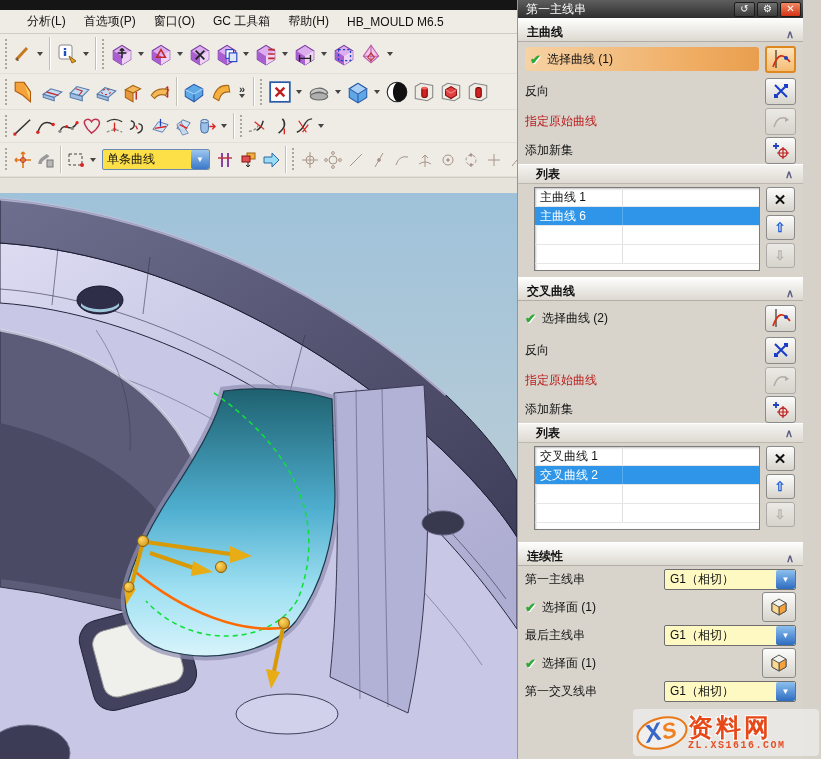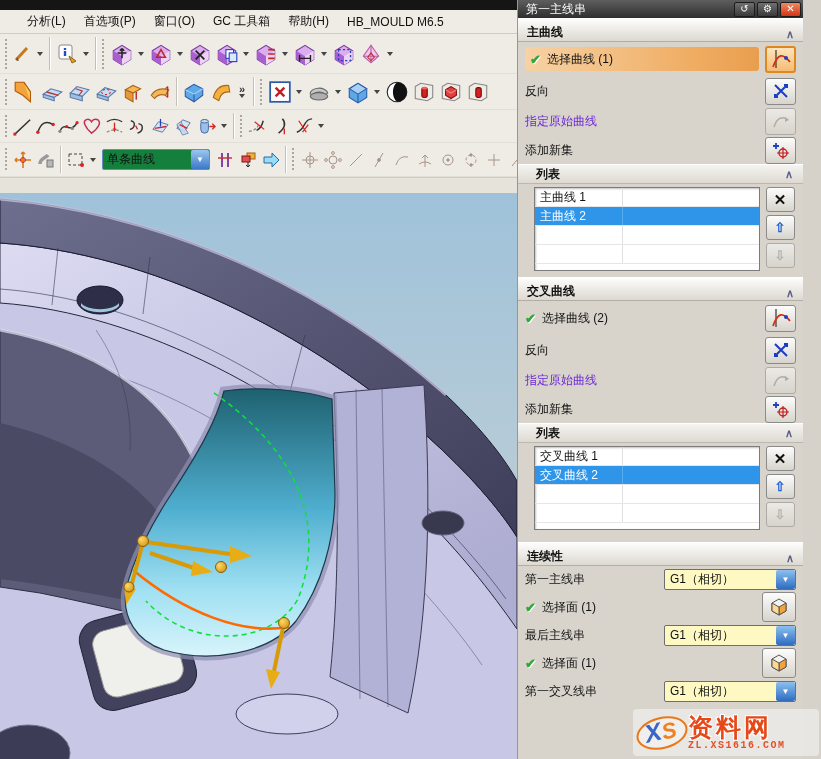--- a/index.html
+++ b/index.html
@@ -12,37 +12,37 @@
 .menu-item{padding:2px 9px;white-space:nowrap;cursor:default}
 .tb{display:flex;align-items:center;background:#EFECE5;padding:1px 2px;border-bottom:1px solid #e2dfd8}
 #tb1{height:40px}#tb2{height:36px}#tb3{height:33px}#tb4{height:34px}
 .tb-end{height:16px;background:#E6E3DB;border-top:1px solid #cfccc4}
 .ti{width:27px;height:27px;display:flex;align-items:center;justify-content:center;flex:0 0 auto;border-radius:2px}
 .ti.sm{width:23px;height:23px}
 .caret{width:0;height:0;border-left:3px solid transparent;border-right:3px solid transparent;border-top:4px solid #444;margin:0 3px;flex:0 0 auto}
 .sepv{width:1px;align-self:stretch;background:#c2bfb7;margin:2px 3px;box-shadow:1px 0 0 #fff;flex:0 0 auto}
 .grip{width:5px;align-self:stretch;margin:3px 2px;background-image:radial-gradient(#aaa79f 35%,transparent 36%);background-size:4px 4px;flex:0 0 auto}
 .ovf{display:flex;flex-direction:column;align-items:center;font-weight:bold;font-size:11px;line-height:9px;color:#333;margin:0 2px}
-.combo{display:flex;height:21px;border:1px solid #6a8ab8;background:#15803d;align-items:center;border-radius:2px;margin:10px 3px;flex:0 0 auto}
+.combo{display:flex;height:21px;border:1px solid #6a8ab8;background:#fde047;align-items:center;border-radius:2px;margin:10px 3px;flex:0 0 auto}
 .combo-val{width:88px;padding:0 4px;font-size:12px;white-space:nowrap;overflow:hidden}
 .combo-btn{width:18px;height:19px;background:linear-gradient(#9CC6F0,#3A78C8);color:#fff;display:flex;align-items:center;justify-content:center;font-size:8px;border-radius:2px}
 .viewport{position:absolute;left:0;top:193px;width:517px;height:566px;cursor:crosshair}
 
 .panel{position:absolute;left:517px;top:0;width:286px;height:759px;background:#D8D4CC;border-left:1px solid #9a968e;overflow:hidden}
 .dlg-hdr{height:18px;background:linear-gradient(#5E5E5E,#2E2E2E);display:flex;align-items:center;color:#fff;padding:0 2px 0 8px}
 .dlg-hdr .sp{flex:1}
 .hbtn{width:21px;height:15px;margin-left:2px;background:linear-gradient(#707070,#3A3A3A);border:1px solid #1d1d1d;border-radius:2px;color:#fff;font-size:10px;line-height:10px;display:flex;align-items:center;justify-content:center;cursor:pointer}
 .hbtn.close{background:linear-gradient(#F08960,#D53418)}
 .ghdr{height:24px;display:flex;align-items:flex-end;padding:0 9px;font-weight:bold;background:linear-gradient(#FDFDFC,#DDD9D1);border-top:1px solid #fff;border-bottom:1px solid #b2aea6}
 .ghdr .sp{flex:1}
 .gcol{color:#5E5E86;font-size:11px;font-weight:bold;cursor:pointer}
 .prow{display:flex;align-items:center;padding:0 7px}
 .h34{height:34px}.h30{height:30px}.h28{height:28px}.h26{height:26px}.h22{height:22px}
 .sp{flex:1}
-.lblgray{color:#6d28d9}
+.lblgray{color:#b91c1c}
 .chk{color:#2FA838;font-weight:bold;font-size:13px;margin-right:6px;text-shadow:1px 1px 0 #fff}
 .ibtn{width:31px;height:27px;border:1px solid #8a8a8a;border-radius:3px;background:linear-gradient(#FCFCFB,#D7D4CC);display:flex;align-items:center;justify-content:center;padding:0;cursor:pointer;flex:0 0 auto}
 .ibtn.dis{opacity:.55;cursor:default}
 .ibtn.on{border:2px solid #E08820;background:linear-gradient(#FDE4BC,#F5BC74)}
 .selbar{flex:1;height:24px;display:flex;align-items:center;border-radius:3px;background:linear-gradient(90deg,#F7D2A4,#EFAB60 75%,#E99E4E);margin-right:6px;padding:0 5px}
 .lhdr{height:20px;display:flex;align-items:center;font-weight:bold;padding:0 10px 0 18px;background:linear-gradient(#F5F4F1,#DEDAD2);border-top:1px solid #fff;border-bottom:1px solid #bcb8b0}
 .listwrap{display:flex;margin:3px 6px 6px 16px;height:84px}
 .listbox{flex:1;background:#fff;border:1px solid #7c7c7c;box-shadow:inset 1px 1px 2px rgba(0,0,0,.25);overflow:hidden}
 .li{height:19px;display:flex;align-items:center;border-bottom:1px solid #e6e6e6;cursor:default}
 .li .c1{width:88px;padding-left:5px;border-right:1px solid #e0e0e0;height:100%;display:flex;align-items:center;white-space:nowrap}
@@ -631,21 +631,21 @@
       <span>列表</span>
         <span class="sp"></span>
       <span class="gcol">∧</span>
     </div>
     <div class="listwrap">
       <div class="listbox">
         <div class="li">
             <span class="c1">主曲线 1</span>
           </div>
         <div class="li sel">
-            <span class="c1">主曲线 2</span>
+            <span class="c1">主曲线 6</span>
           </div>
         <div class="li">
             <span class="c1"></span>
           </div>
         <div class="li">
             <span class="c1"></span>
           </div>
       </div>
       <div class="btncol">
         <button class="ibtn">

